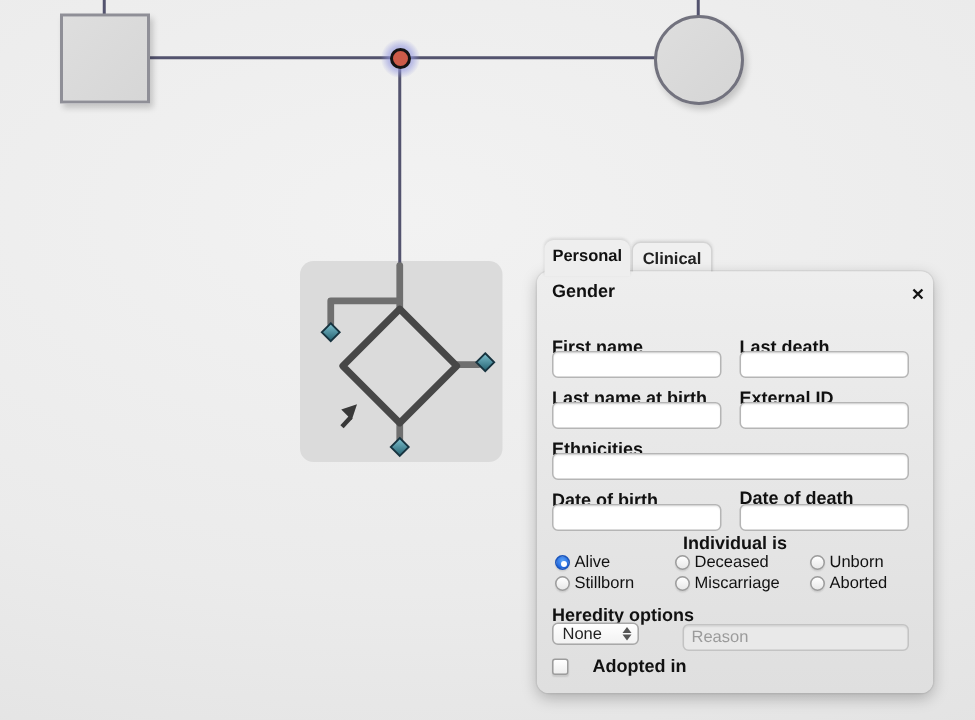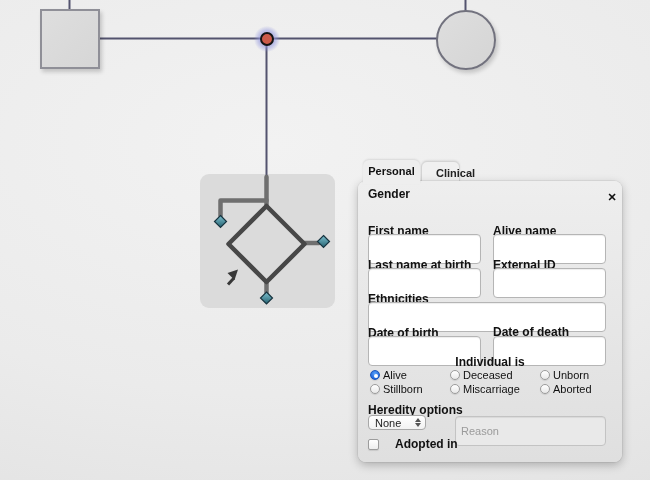--- a/index.html
+++ b/index.html
@@ -48,26 +48,26 @@
     box-shadow:0 3px 10px rgba(0,0,0,.25), 0 0 0 1px rgba(0,0,0,.05);
     z-index:5;
   }
   .tab {
     position:absolute; height:24px; border-radius:6px 6px 0 0;
     font-size:11px; font-weight:bold; text-align:center; line-height:22px;
     color:#222; cursor:default;
   }
   .tab-personal { left:363px; top:160px; width:57px; background:#eeeeee; z-index:6; color:#111;
     box-shadow:0 -1px 2px rgba(0,0,0,.10); }
-  .tab-clinical { left:421px; top:161px; width:39px; background:#f0f0f0; z-index:4;
-    border:1px solid #d4d4d4; box-shadow:0 -1px 2px rgba(0,0,0,.08);padding-left:14px; }
+  .tab-clinical { left:421px; top:161px; width:54px; background:#f0f0f0; z-index:4;
+    border:1px solid #d4d4d4; box-shadow:0 -1px 2px rgba(0,0,0,.08); }
 
   .panel-body .lbl { position:absolute; font-size:12px; font-weight:bold; color:#111; white-space:nowrap; }
   .panel-body input[type=text] {
-    position:absolute; height:30px; background:#fff;
+    position:absolute; height:18px; background:#fff;
     border:1px solid #b5b5b5; border-radius:4px;
     font-size:11px; padding:0 5px; color:#222; outline:none;
     box-shadow: inset 0 1px 1px rgba(0,0,0,.07);
   }
   .panel-body input.dim { background:#e9e9e9; border-color:#c3c3c3; }
   .panel-body input::placeholder { color:#9b9b9b; }
 
   .close-x { position:absolute; left:247px; top:9px; width:14px; height:14px;
     font-size:11px; font-weight:bold; color:#111; text-align:center; line-height:14px; cursor:pointer; }
 
@@ -161,21 +161,21 @@
   <div class="tab tab-clinical">Clinical</div>
 
   <div class="panel-body">
 
     <div class="close-x">✕</div>
 
     <div class="lbl" style="left:10px; top:6px;">Gender</div>
 
     <div class="lbl" style="left:10px; top:43px;">First name</div>
     <input type="text" style="left: 10px; top: 53px; width: 113px;" value="">
-    <div class="lbl" style="left:135px; top:43px;">Alive name</div>
+    <div class="lbl" style="left:135px; top:43px;">Last death</div>
     <input type="text" style="left: 135px; top: 53px; width: 113px;" value="">
 
     <div class="lbl" style="left:10px; top:77px;">Last name at birth</div>
     <input type="text" style="left: 10px; top: 87px; width: 113px;" value="">
     <div class="lbl" style="left:135px; top:77px;">External ID</div>
     <input type="text" style="left: 135px; top: 87px; width: 113px;" value="">
 
     <div class="lbl" style="left:10px; top:111px;">Ethnicities</div>
     <input type="text" style="left: 10px; top: 121px; width: 238px;" value="">
 

